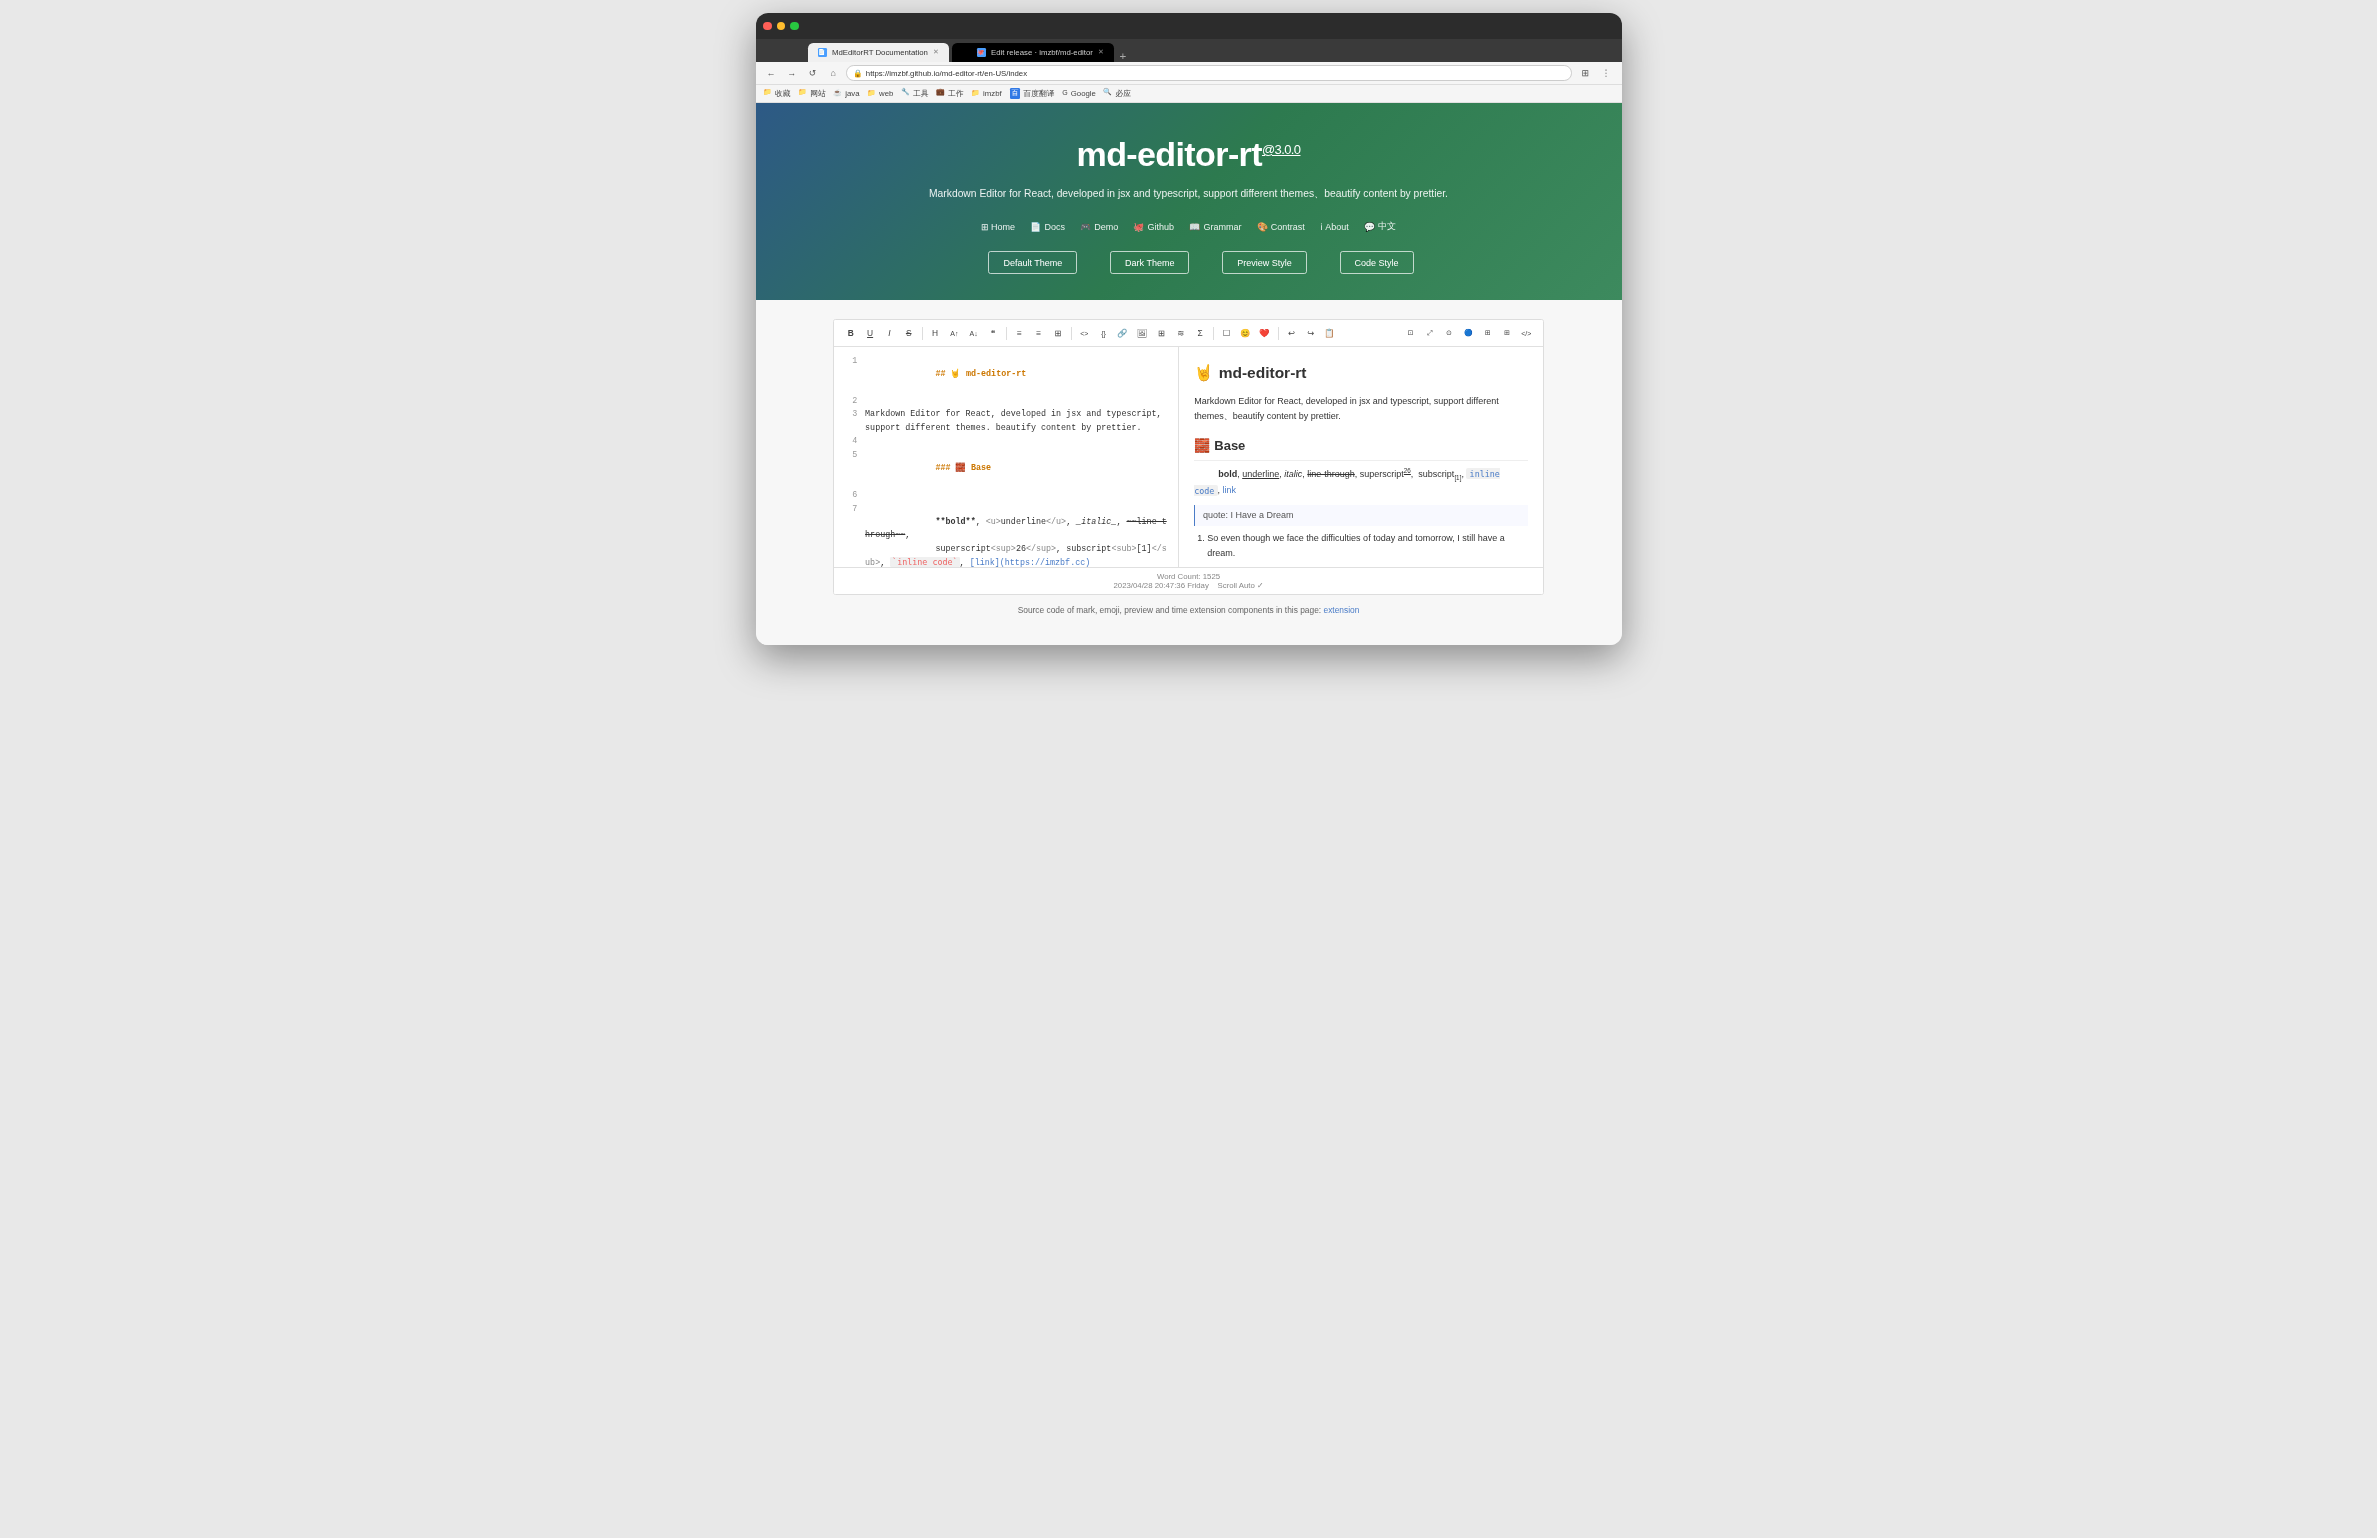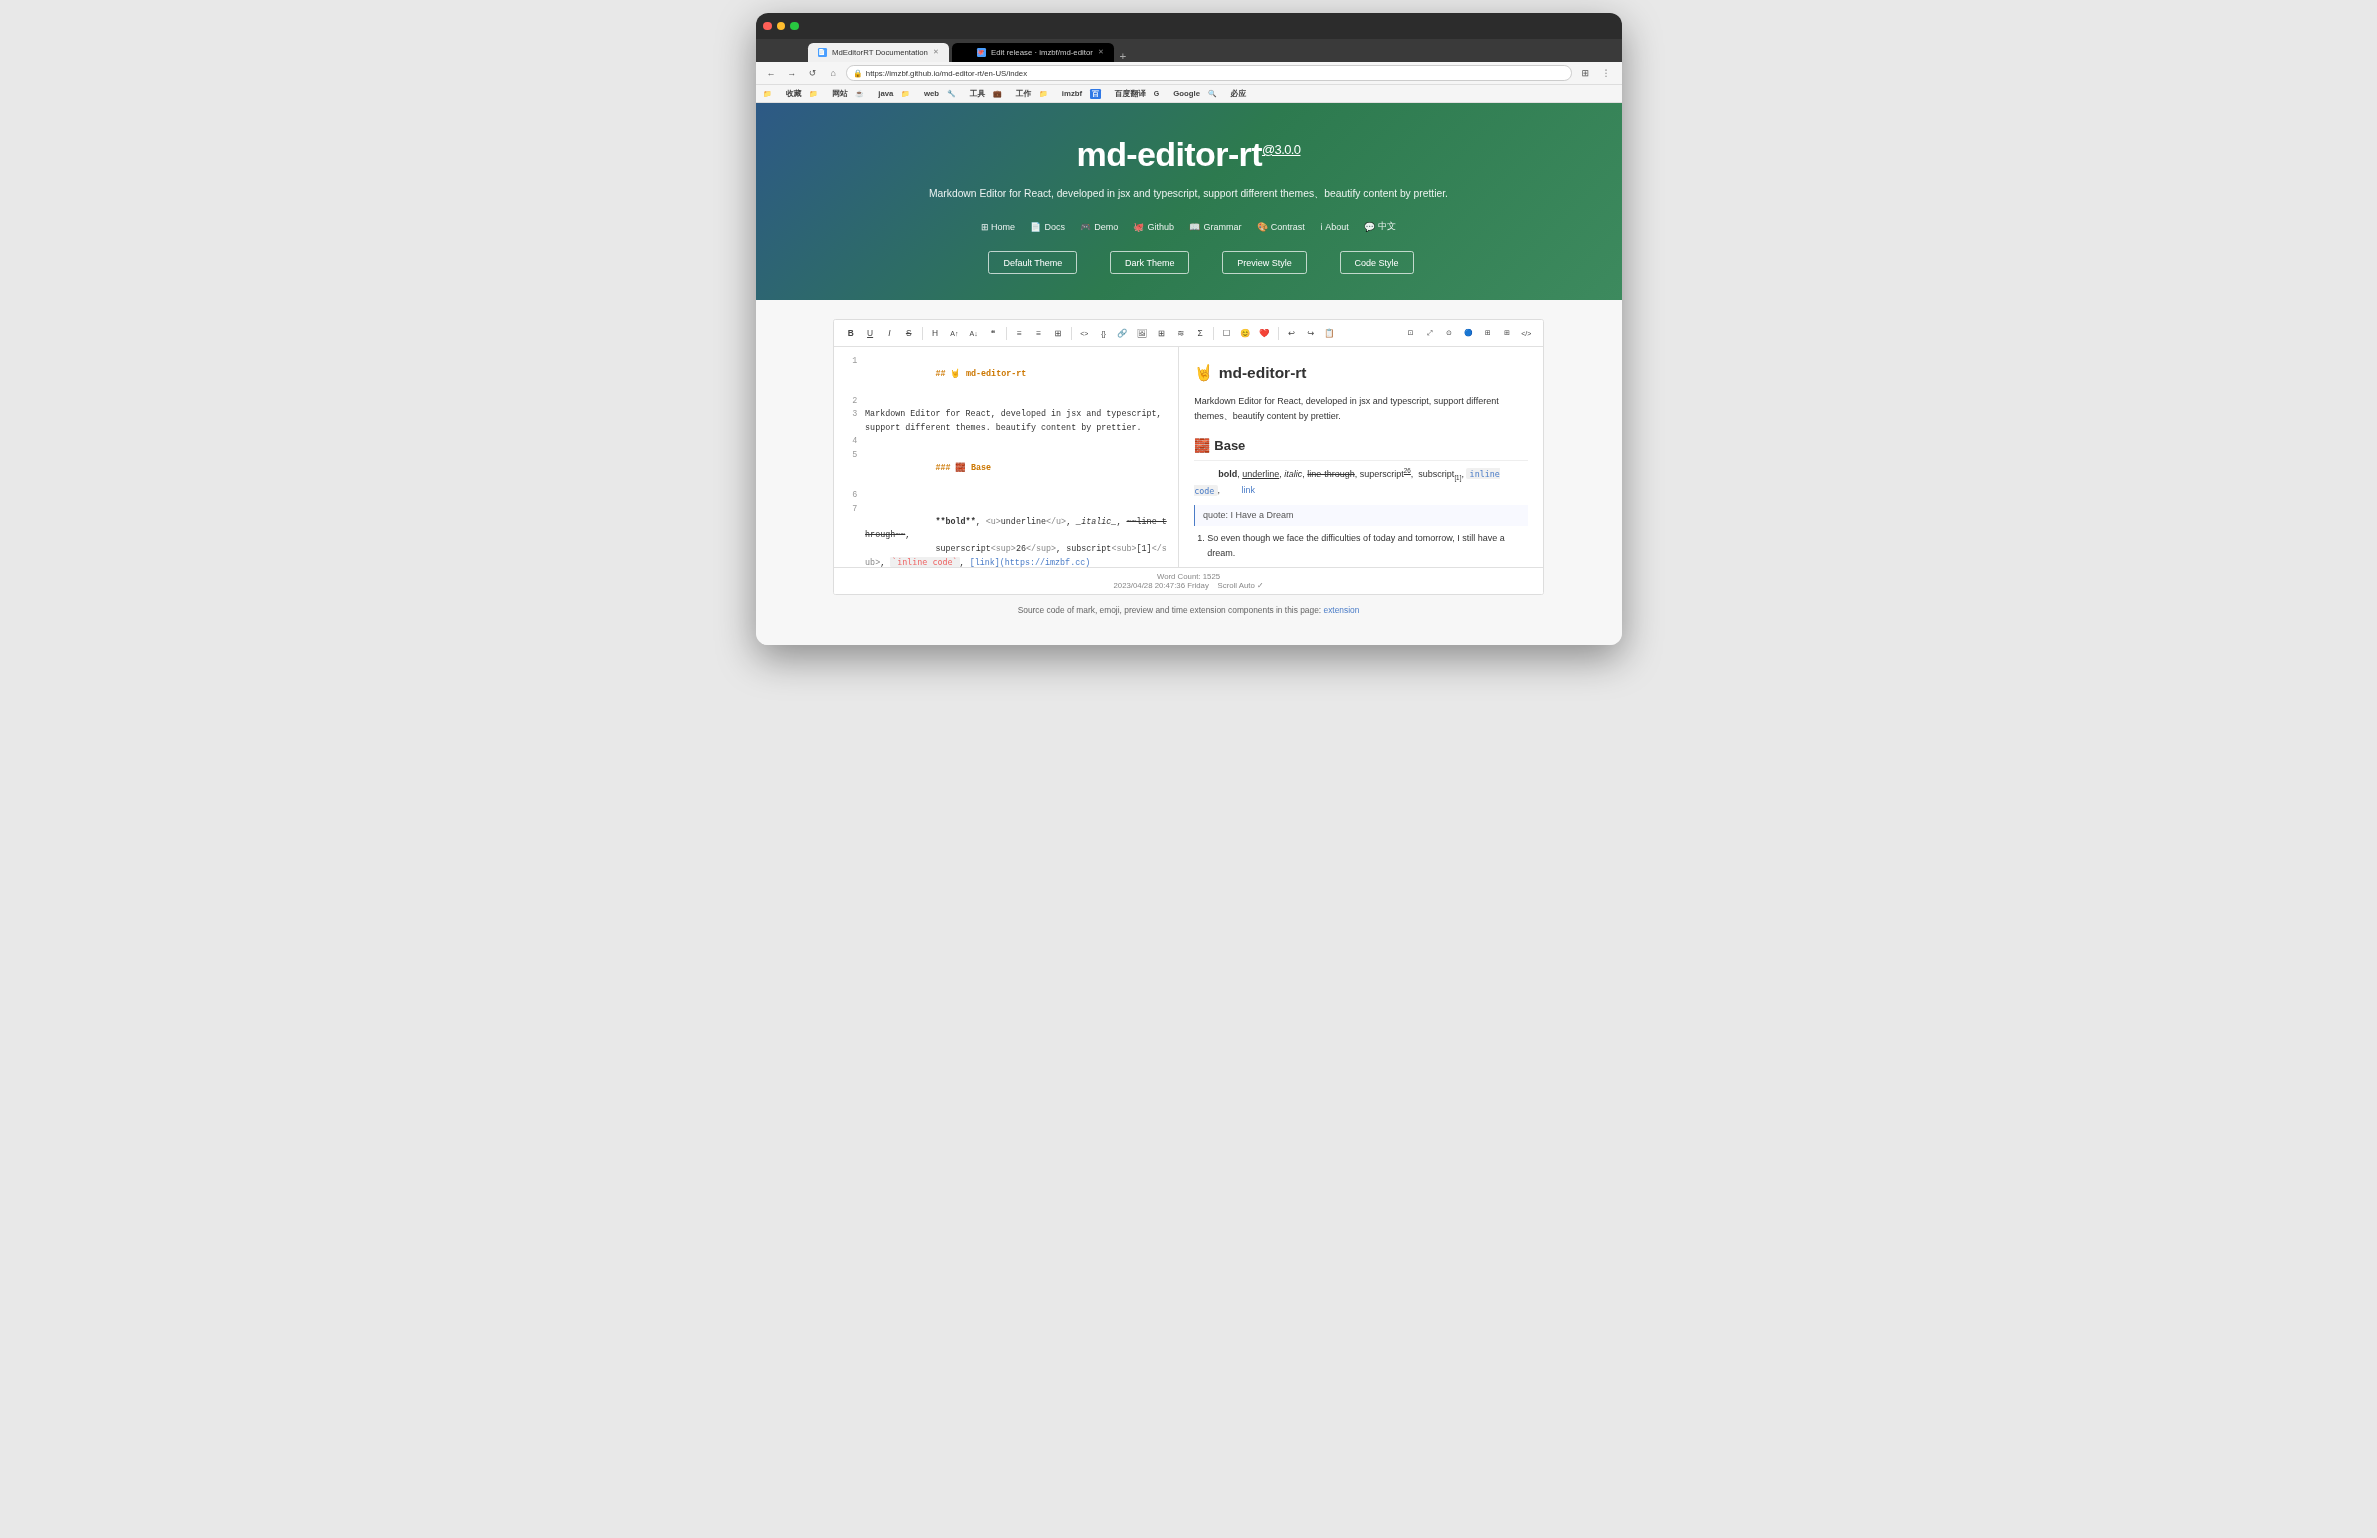--- a/index.html
+++ b/index.html
@@ -95,27 +95,25 @@
       align-items: center;
       padding: 0 7.8px;
       gap: 7.8px;
       border-bottom: 0.6px solid #e0e0e0;
       font-size: 7.8px;
       color: #333;
       overflow: hidden;
     }
     .bookmark-item {
       display: flex;
-      align-items: center;
-      gap: 14px;
+      gap: 3px;
       cursor: pointer;
       white-space: nowrap;
       color: #444;
       font-size: 7.8px;
-      font-weight: bold;
     }
     .bm-icon { font-size: 7px; }
 
     
     .hero {
       background: linear-gradient(135deg, #2d5986 0%, #2d7a4f 50%, #3d8a5e 100%);
       padding: 32px 13px 26px;
       text-align: center;
       color: white;
     }
@@ -285,21 +283,21 @@
     .preview-pane .preview-italic { font-style: italic; }
     .preview-pane .preview-strike { text-decoration: line-through; }
     .preview-pane .preview-inline-code {
       background: #f0f0f0;
       color: #4a7cc7;
       padding: 0.6px 3.2px;
       border-radius: 1.9px;
       font-family: monospace;
       font-size: 8.4px;
     }
-    .preview-pane .preview-link { color: #4a7cc7; text-decoration: none; margin-left: 19px; }
+    .preview-pane .preview-link { color: #4a7cc7; text-decoration: none; }
     .preview-pane blockquote {
       border-left: 1.9px solid #4a7cc7;
       padding: 2.6px 7.8px;
       background: #f8f9ff;
       margin: 5.2px 0;
       color: #555;
     }
     .preview-pane ol { padding-left: 13px; margin-bottom: 5.2px; }
     .preview-pane ol li { margin-bottom: 2.6px; }
 

